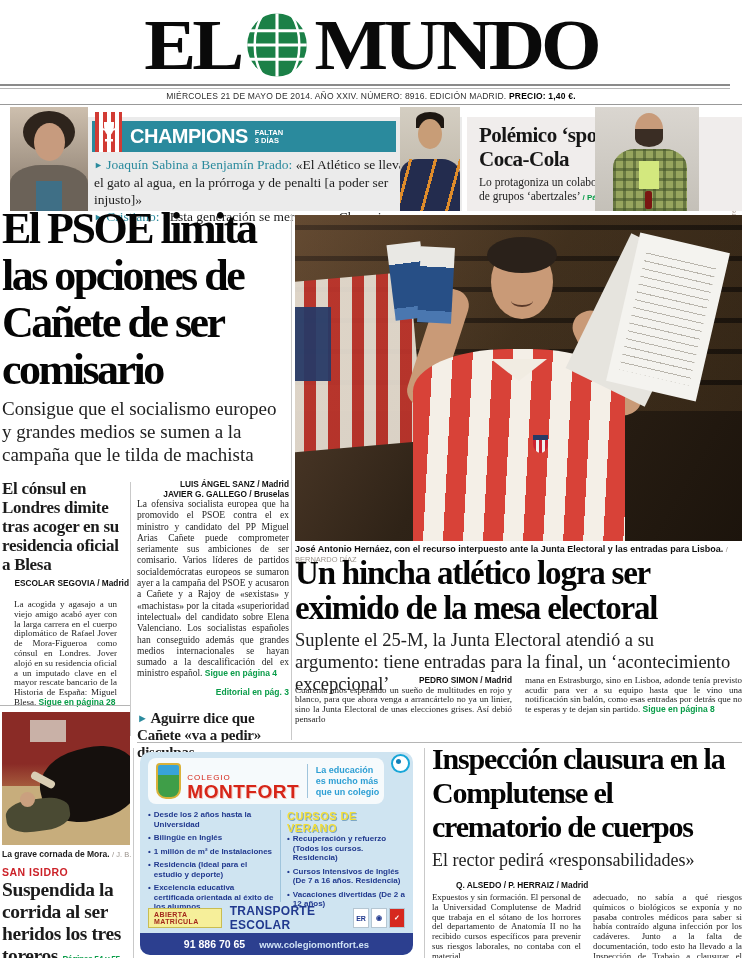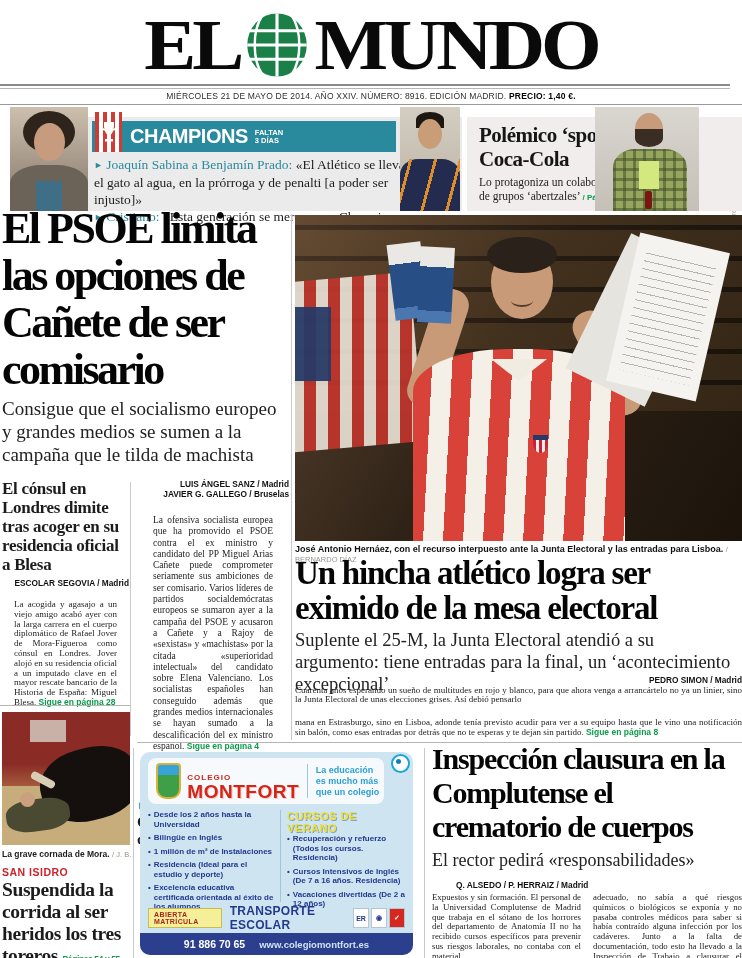--- a/index.html
+++ b/index.html
@@ -131,21 +131,21 @@
   .ph-main .pap2{right:60px;top:30px;width:88px;height:150px;transform:rotate(26deg);background:#e6e4de;}
   .ph-main .pap1{right:28px;top:26px;width:92px;height:152px;transform:rotate(13deg);}
   .ph-main .pap1:before{content:"";position:absolute;inset:14px 10px;
         background:repeating-linear-gradient(0deg,transparent 0 7px,#b9b5ac 7px 8px);}
   .mp-cap{position:absolute;left:295px;top:544px;width:447px;font-family:var(--sans);
           font-weight:bold;font-size:9px;color:#111;}
   .credit{font-weight:normal;color:#9a938c;font-size:7.5px;}
   .hincha-h{position:absolute;left:295px;top:556px;width:447px;font-weight:bold;font-size:33px;
             line-height:35px;letter-spacing:-1.2px;color:#050505;}
   .hincha-s{position:absolute;left:295px;top:629px;width:447px;font-size:18.5px;line-height:22px;color:#222;}
-  .hincha-cols{position:absolute;left:295px;top:676px;width:447px;height:64px;display:flex;gap:13px;overflow:hidden;flex-direction:column;}
+  .hincha-cols{position:absolute;left:295px;top:676px;width:447px;height:64px;display:flex;gap:13px;overflow:hidden;}
   .hincha-cols .c{flex:1;font-size:9px;line-height:9.7px;}
 
   
   .ph-toros{position:absolute;left:2px;top:712px;width:128px;height:133px;overflow:hidden;background:#c7ad7c;}
   .ph-toros .wall{position:absolute;top:0;left:0;width:100%;height:56%;
         background:linear-gradient(#8a2b26 0 70%,#a55a3c);}
   .ph-toros .sign{position:absolute;left:28px;top:8px;width:36px;height:22px;background:#d8d3c8;opacity:.8;}
   .ph-toros .bull{position:absolute;right:-10px;top:36px;width:100px;height:72px;border-radius:45%;
         background:#15100d;transform:rotate(-14deg);}
   .ph-toros .horn{position:absolute;right:74px;top:64px;width:26px;height:8px;background:#d9cdb4;
@@ -164,21 +164,21 @@
   .ad{position:absolute;left:140px;top:752px;width:273px;height:203px;border-radius:10px;
       background:#cfe4f1;overflow:hidden;font-family:var(--sans);}
   .ad-circle{position:absolute;right:3px;top:2px;width:15px;height:15px;border-radius:50%;
       background:#fff;border:2px solid #18a6d8;}
   .ad-circle:after{content:"";position:absolute;left:3px;top:3px;width:5px;height:5px;border-radius:50%;background:#1480b8;}
   .ad-header{position:absolute;left:8px;top:6px;width:236px;height:46px;background:#f6fafc;
       border-radius:8px;display:flex;align-items:center;}
   .ad-crest{width:30px;height:32px;margin-left:8px;border-radius:4px 4px 10px 10px;
       background:linear-gradient(#38a3d8 0 10px,#3f9e48 10px);border:2px solid #d9b23a;}
   .ad-brand{margin-left:6px;line-height:1;}
-  .ad-brand-top{color:var(--adred);font-weight:bold;font-size:8px;letter-spacing:1px;margin-top:12px;}
+  .ad-brand-top{color:var(--adred);font-weight:normal;font-size:8px;letter-spacing:1px;margin-top:12px;}
   .ad-brand-main{color:var(--adred);font-weight:bold;font-size:19px;letter-spacing:.5px;
       text-shadow:1px 1px 0 #f3c9c2;}
   .ad-sep{width:1px;height:34px;background:#9fc4dc;margin:0 8px;}
   .ad-tagline{width:96px;color:#2e9fd4;font-weight:bold;font-size:9px;line-height:11px;}
   .ad-body{position:absolute;left:8px;top:58px;width:257px;height:92px;display:flex;}
   .ad-list{margin:0;padding:0;list-style:none;width:128px;color:var(--navy);
       font-weight:bold;font-size:8px;line-height:9.5px;}
   .ad-list li{display:flex;gap:3px;margin-bottom:4px;}
   .ad-bullet{color:var(--navy);}
   .ad-vsep{width:1px;background:#9fc4dc;margin:0 6px;}
@@ -290,21 +290,21 @@
     <h3>El cónsul en Londres dimite tras acoger en su residencia oficial a Blesa</h3>
     <div class="byline r">ESCOLAR SEGOVIA / Madrid</div>
     <p class="body-txt jus" style="margin:12px">
       <span>La acogida y agasajo a un viejo amigo acabó ayer con la larga carrera en el cuerpo diplomático de Rafael Jover de Mora-Figueroa como cónsul en Londres. Jover alojó en su residencia oficial a un imputado clave en el mayor rescate bancario de la Historia de España: Miguel Blesa. </span><span class="cont">Sigue en página 28</span>
     </p>
   </div>
 
   <div class="colB">
     <div class="byline r">LUIS ÁNGEL SANZ / Madrid</div>
     <div class="byline r">JAVIER G. GALLEGO / Bruselas</div>
-    <p class="body-txt jus" style="margin:16px">
+    <p class="body-txt jus" style="margin:0">
       <span>La ofensiva socialista europea que ha promovido el PSOE contra el ex ministro y candidato del PP Miguel Arias Cañete puede comprometer seriamente sus ambiciones de ser comisario. Varios líderes de partidos socialdemócratas europeos se sumaron ayer a la campaña del PSOE y acusaron a Cañete y a Rajoy de «sexistas» y «machistas» por la citada «superioridad intelectual» del candidato sobre Elena Valenciano. Los socialistas españoles han conseguido además que grandes medios internacionales se hayan sumado a la descalificación del ex ministro español. </span><span class="cont">Sigue en página 4</span>
     </p>
     <div class="ed-line"><span class="cont">Editorial en pág. 3</span></div>
     <div class="aguirre">
       <span class="arr">►</span><span> Aguirre dice que Cañete «va a pedir» disculpas</span>
     </div>
     <div class="ag-page"><span class="cont">Página 5</span></div>
   </div>
 
   <div class="vline" style="left:130px;top:482px;height:254px;"></div>

